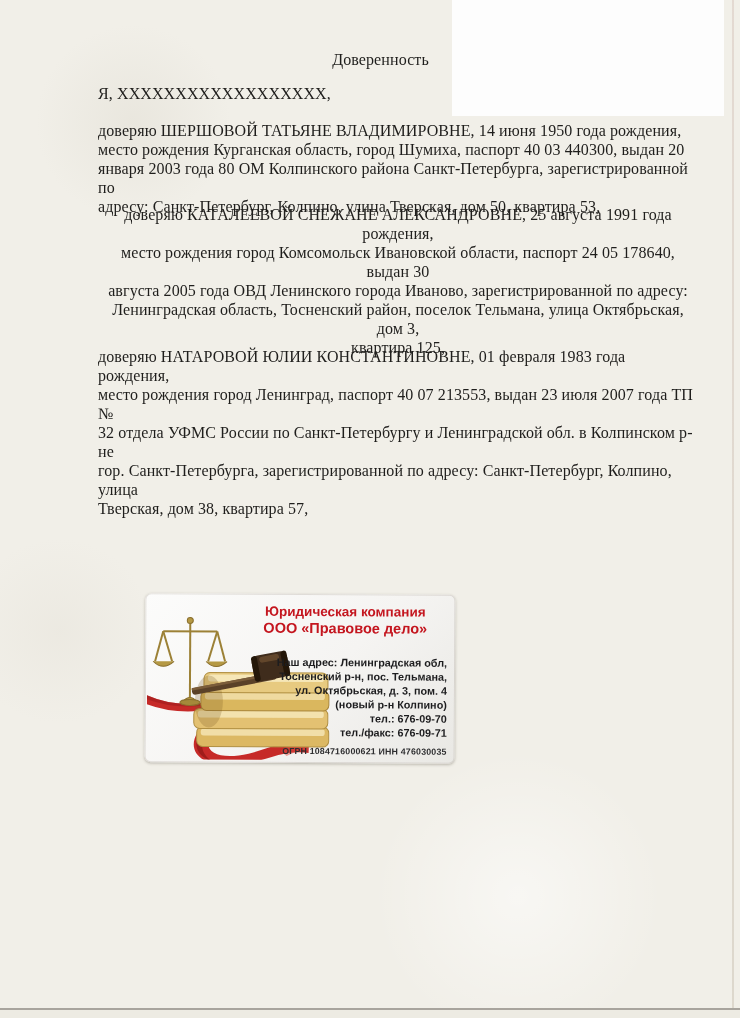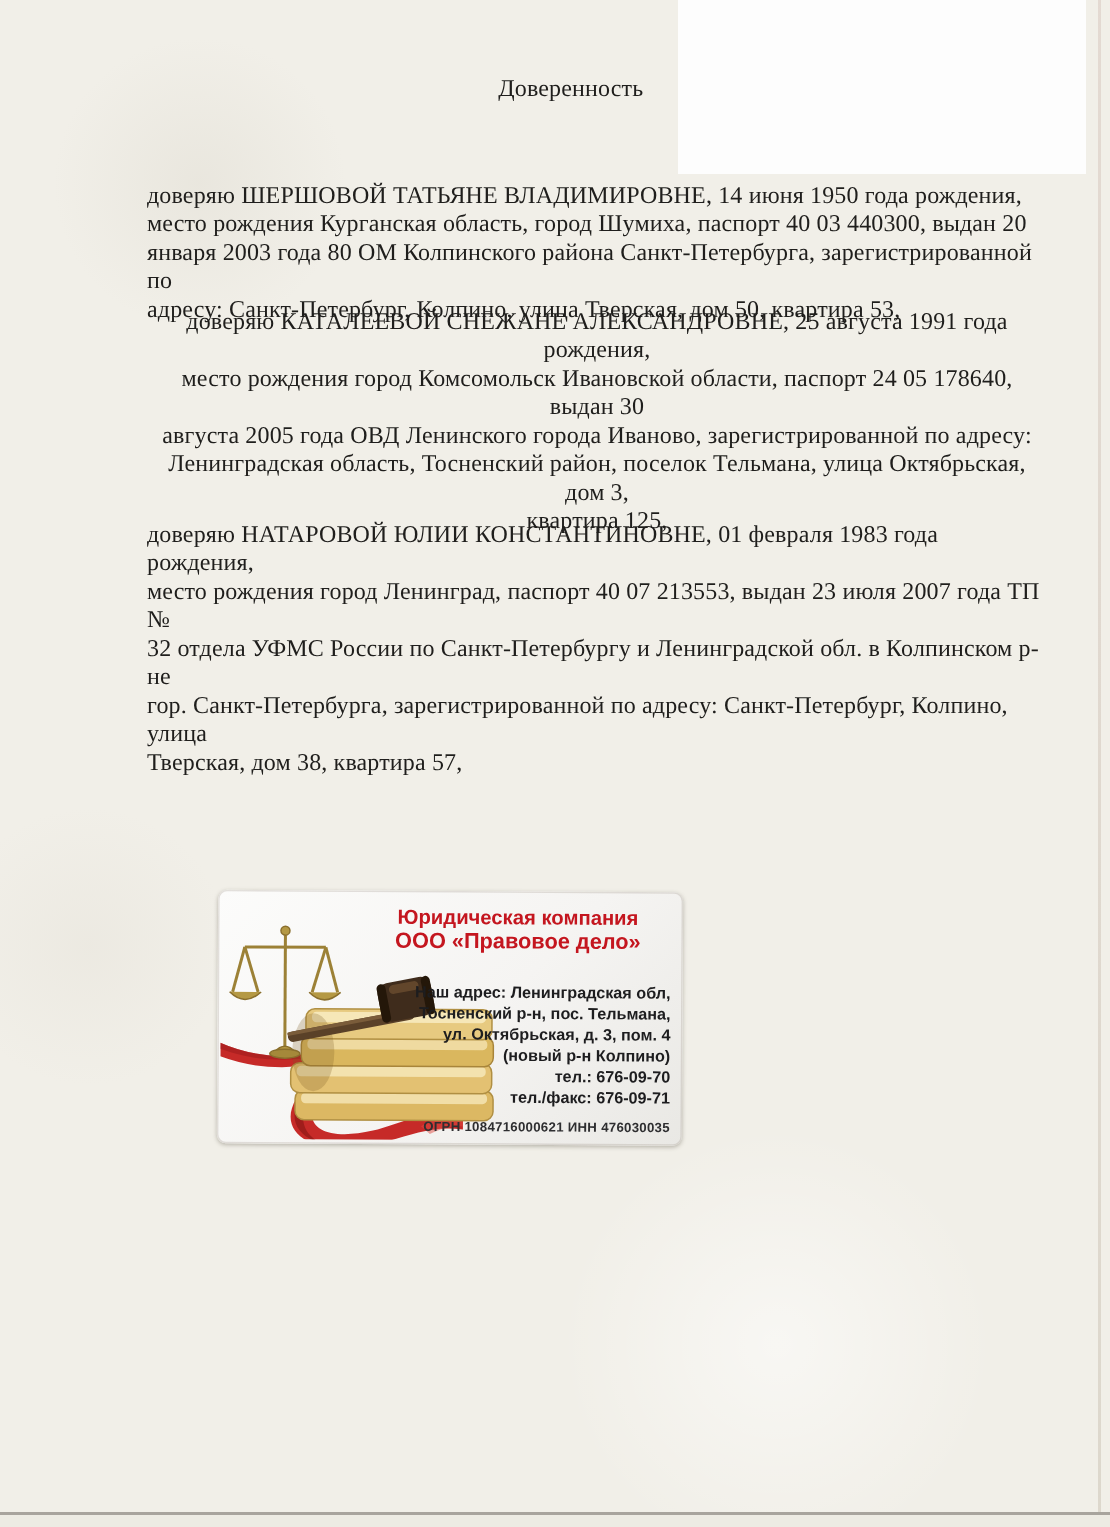--- a/index.html
+++ b/index.html
@@ -79,20 +79,21 @@
 <body>
 
 <div class="page">
 
   <div class="white-patch"></div>
   <div class="paper-right-edge"></div>
   <div class="paper-bottom-edge"></div>
   <div class="below-edge"></div>
 
   <div class="doc-text doc-title">Доверенность</div>
+  <div class="doc-text ya-line">Я, XXXXXXXXXXXXXXXXXX,</div>
   <div class="doc-text p1">доверяю ШЕРШОВОЙ ТАТЬЯНЕ ВЛАДИМИРОВНЕ, 14 июня 1950 года рождения,
 место рождения Курганская область, город Шумиха, паспорт 40 03 440300, выдан 20
 января 2003 года 80 ОМ Колпинского района Санкт-Петербурга, зарегистрированной по
 адресу: Санкт-Петербург, Колпино, улица Тверская, дом 50, квартира 53,</div>
   <div class="doc-text p2">доверяю КАТАЛЕЕВОЙ СНЕЖАНЕ АЛЕКСАНДРОВНЕ, 25 августа 1991 года рождения,
 место рождения город Комсомольск Ивановской области, паспорт 24 05 178640, выдан 30
 августа 2005 года ОВД Ленинского города Иваново, зарегистрированной по адресу:
 Ленинградская область, Тосненский район, поселок Тельмана, улица Октябрьская, дом 3,
 квартира 125,</div>
   <div class="doc-text p3">доверяю НАТАРОВОЙ ЮЛИИ КОНСТАНТИНОВНЕ, 01 февраля 1983 года рождения,

